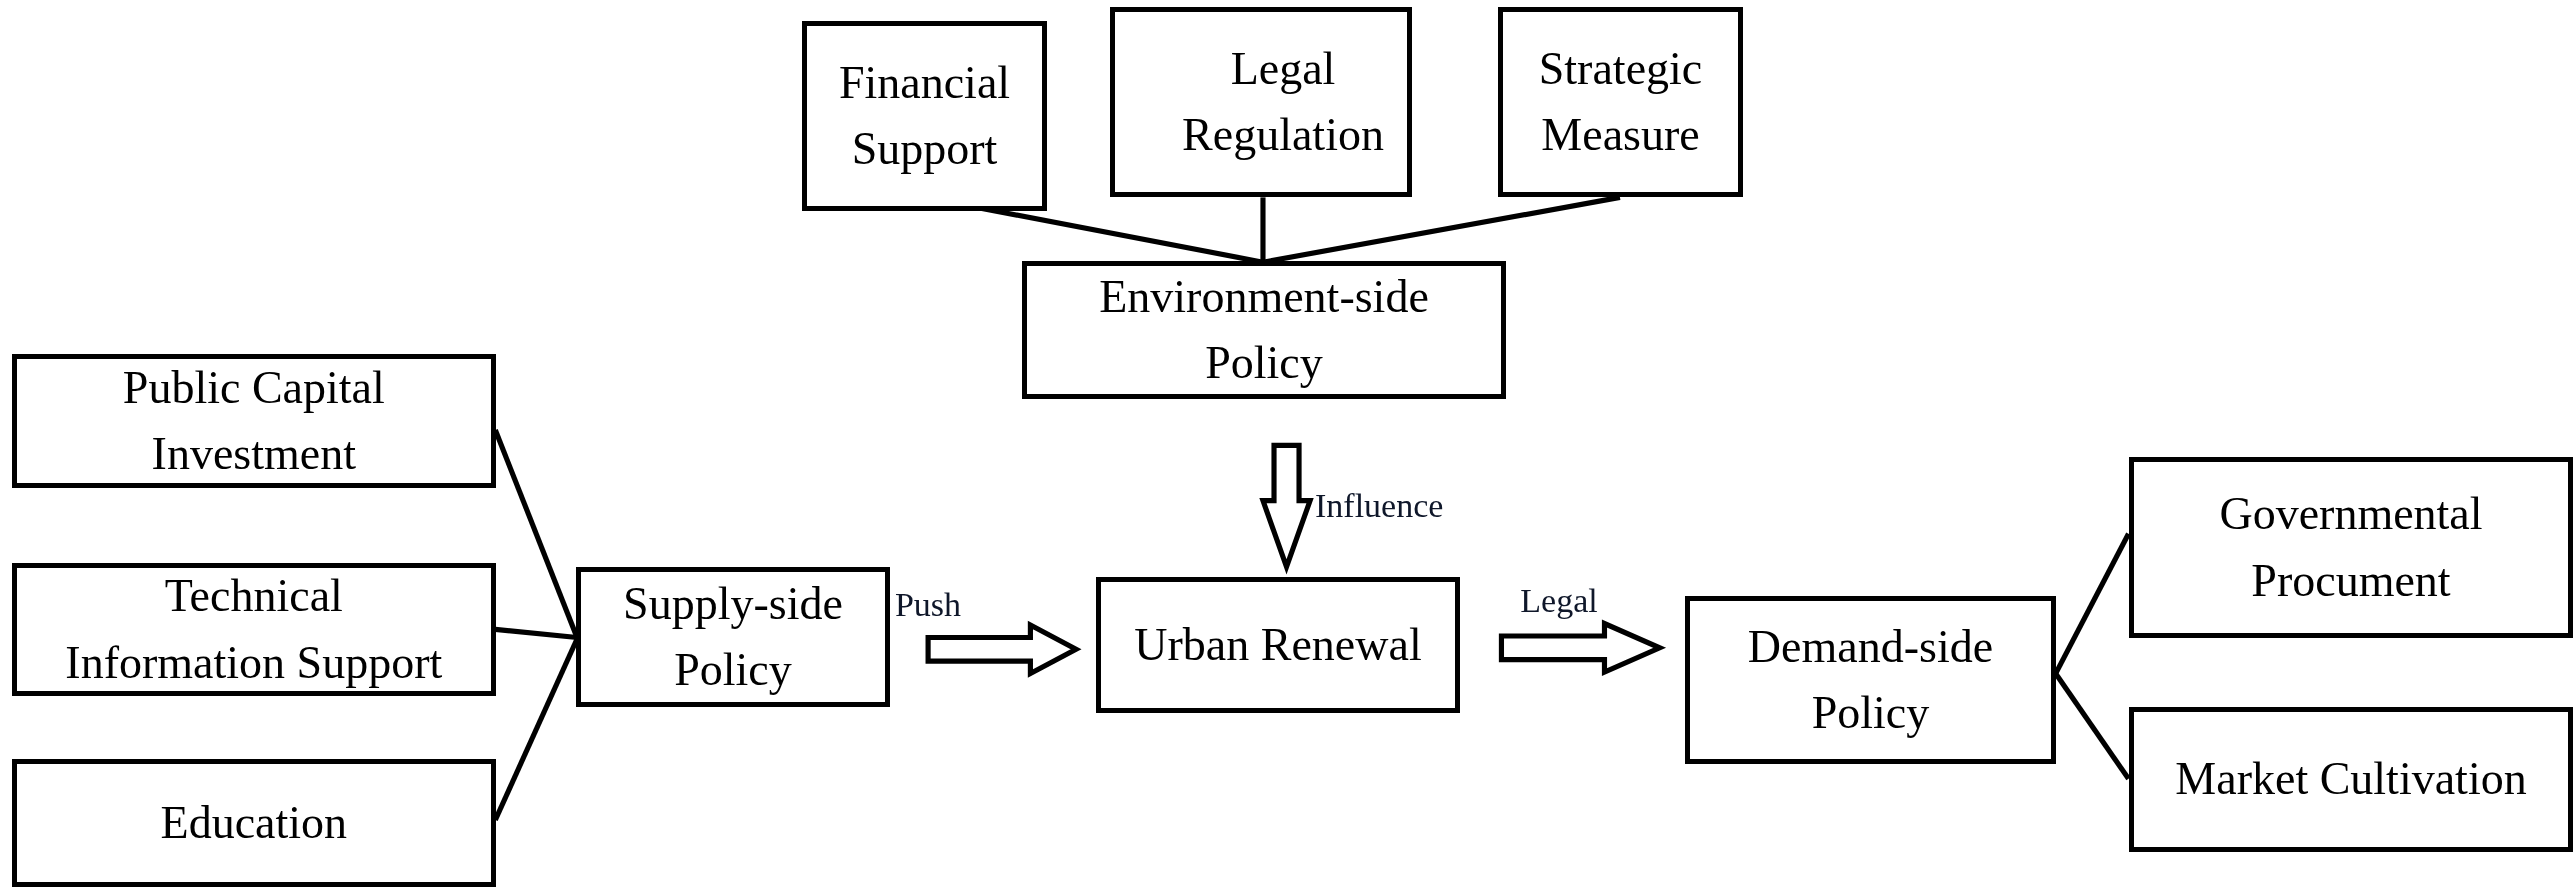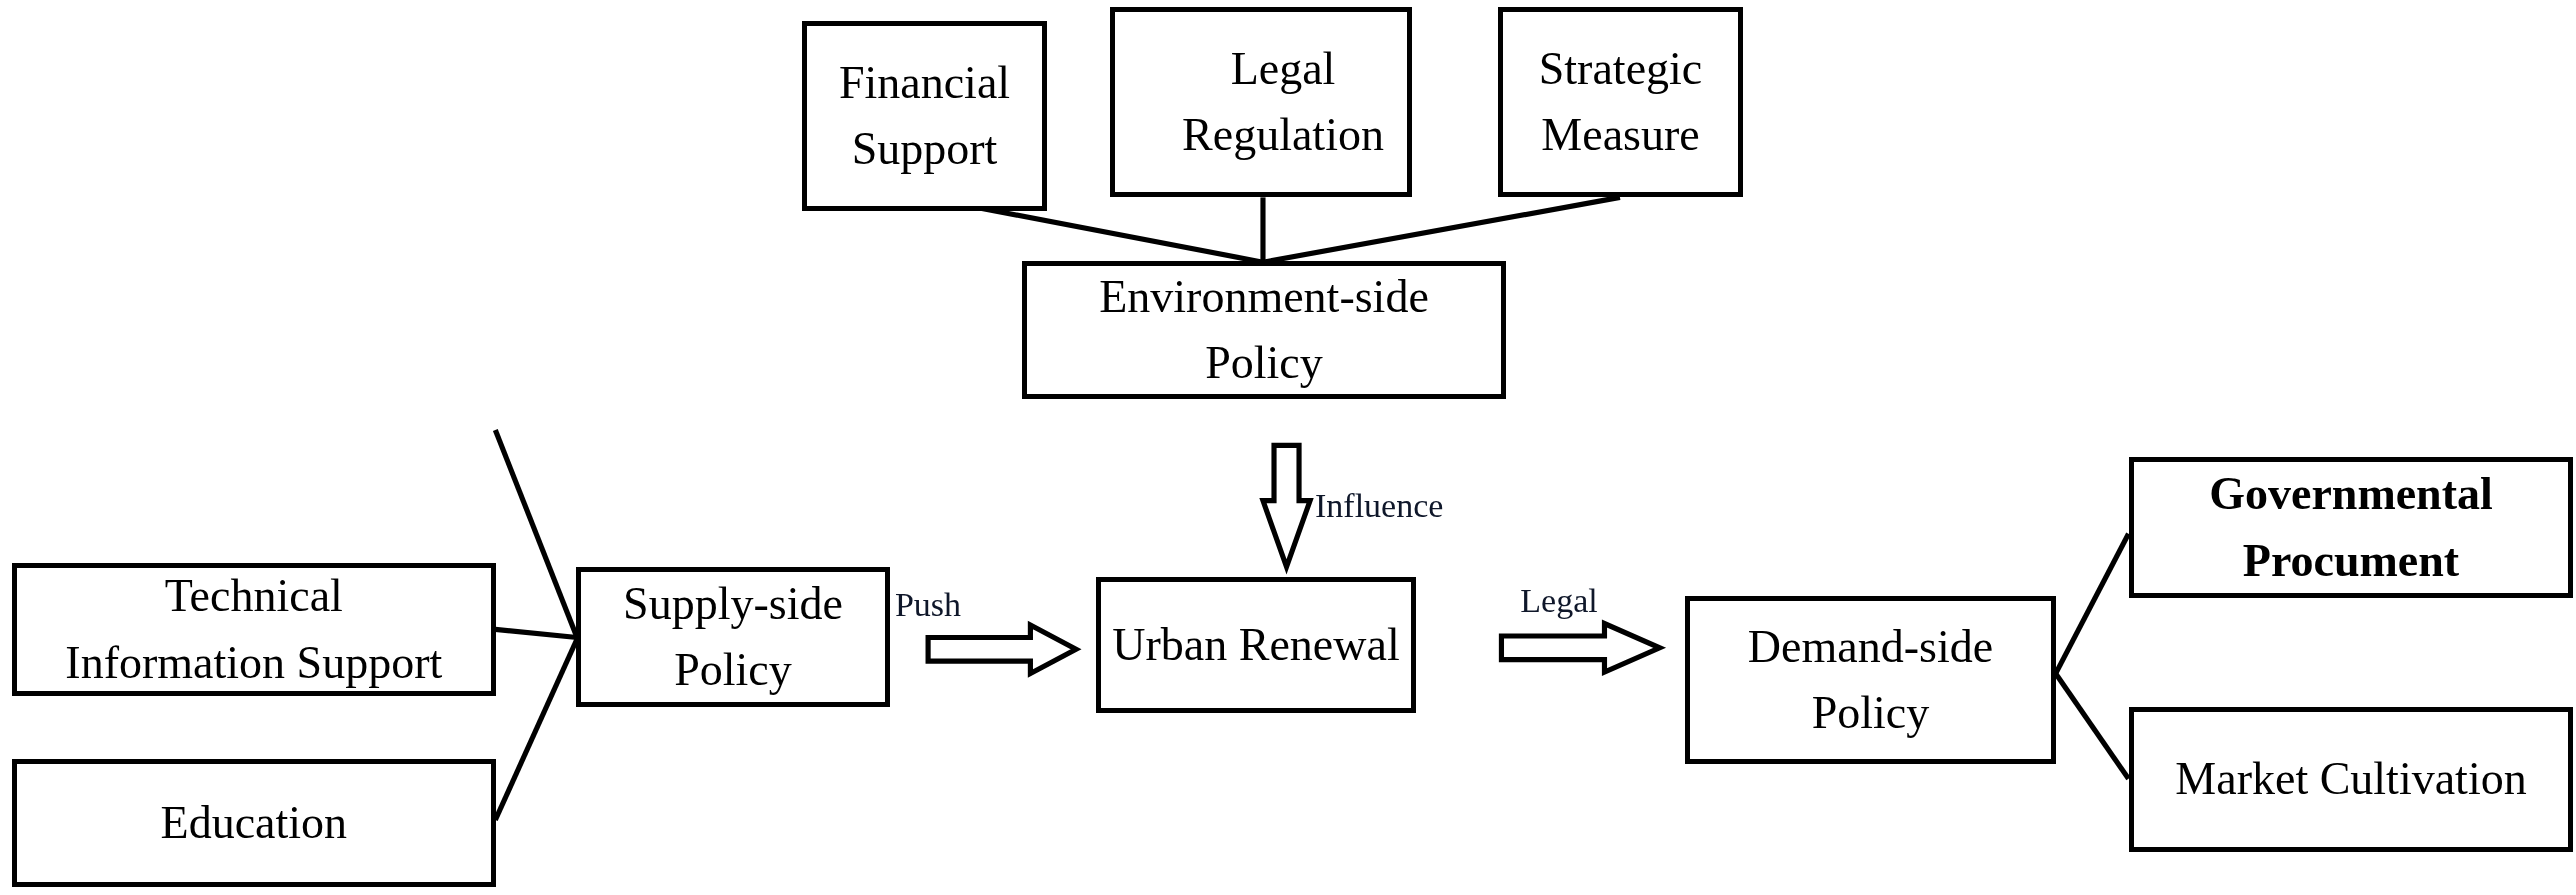--- a/index.html
+++ b/index.html
@@ -67,31 +67,33 @@
   <div class="node" style="left:802px; top:21px; width:245px; height:190px;">Financial
 Support</div>
   <div class="node" style="left:1110px; top:7.4px; width:302px; height:190px;padding-left:44px;">Legal
 Regulation</div>
   <div class="node" style="left:1498px; top:7.4px; width:245px; height:190px;">Strategic
 Measure</div>
 
   <div class="node" style="left:1022px; top:261px; width:484px; height:138px;text-align:center;">Environment-side
 Policy</div>
 
+  <div class="node" style="left:11.8px; top:354px; width:484px; height:134px;">Public Capital
+Investment</div>
   <div class="node" style="left:11.8px; top:563px; width:484px; height:133px;">Technical
 Information Support</div>
   <div class="node" style="left:11.8px; top:759px; width:484px; height:128px;">Education</div>
 
   <div class="node" style="left:576px; top:567px; width:314px; height:140px;">Supply-side
 Policy</div>
-  <div class="node" style="left:1096px; top:577px; width:320px; height:136px;">Urban Renewal</div>
+  <div class="node" style="left:1096px; top:577px; width:364px; height:136px;">Urban Renewal</div>
   <div class="node" style="left:1685px; top:596px; width:371px; height:168px;">Demand-side
 Policy</div>
 
-  <div class="node" style="left:2129px; top:457px; width:444px; height:141px;font-weight:bold;">Governmental
+  <div class="node" style="left:2129px; top:457px; width:444px; height:181px;">Governmental
 Procument</div>
   <div class="node" style="left:2129px; top:707px; width:444px; height:145px;">Market Cultivation</div>
 
   <div class="edge-label vcentered" style="left:1315px; top:506px;">Influence</div>
   <div class="edge-label centered" style="left:928px; top:605px;">Push</div>
   <div class="edge-label centered" style="left:1559px; top:601px;">Legal</div>
 
 </div>
 
 

